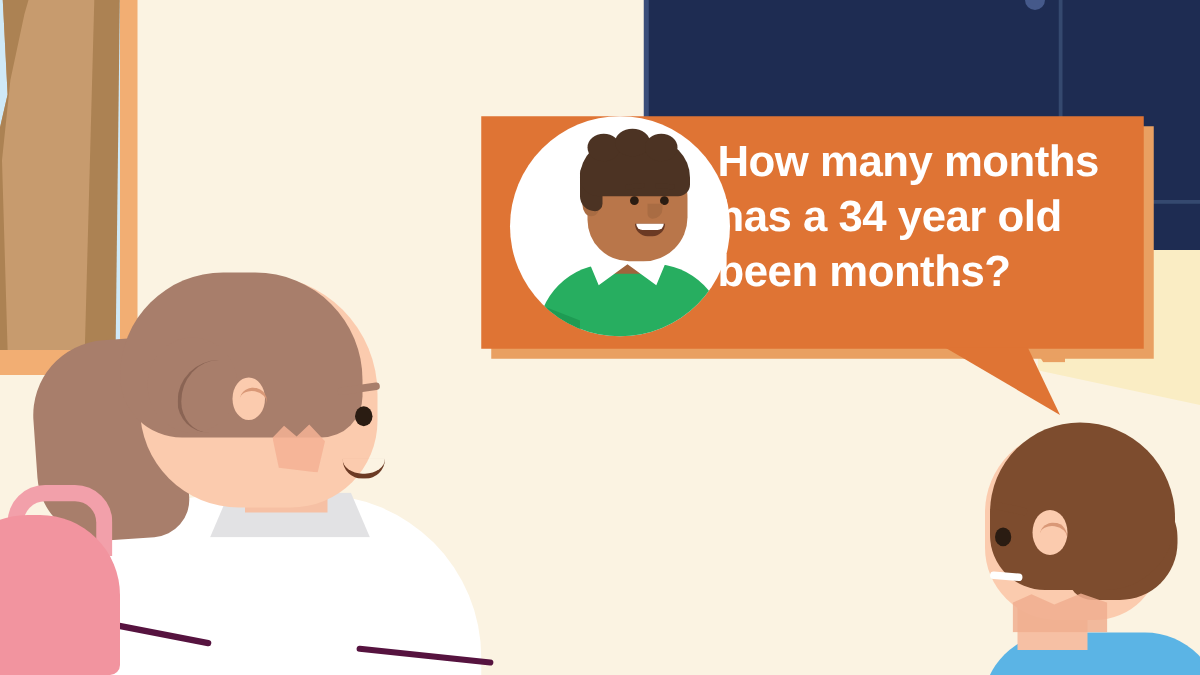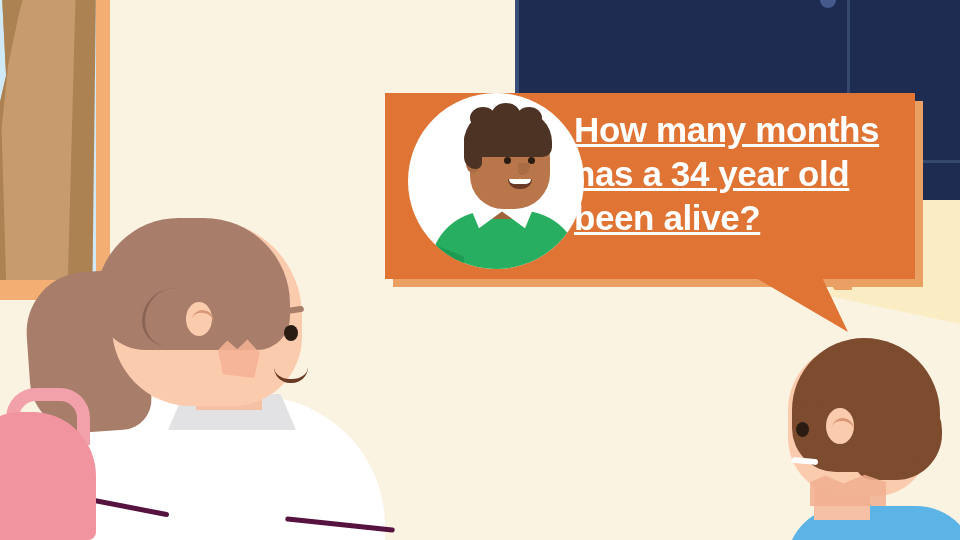--- a/index.html
+++ b/index.html
@@ -159,21 +159,20 @@
   #av-nose { left: 110px; top: 70px; width: 12px; height: 12px; background:#A96C43; border-radius: 0 0 8px 4px; }
 
   
   #bubble-text {
     left: 574px; top: 108px; width: 340px;
     color: #FFFFFF;
     font-size: 35px;
     line-height: 44px;
     font-weight: bold;
     letter-spacing: -0.4px;
-    text-decoration: underline;
   }
   #bubble-text div { white-space: nowrap; }
 
   
   #woman { left: 0px; top: 210px; width: 400px; height: 330px; }
   .w { position: absolute; }
   #w-body {
     left: 55px; top: 186px; width: 330px; height: 150px;
     background: #FFFFFF;
     border-radius: 120px 130px 0 0;
@@ -398,16 +397,16 @@
     <div class="av" id="av-eye1"></div>
     <div class="av" id="av-eye2"></div>
     <div class="av" id="av-nose"></div>
     <div class="av" id="av-mouth"></div>
     <div class="av" id="av-teeth"></div>
   </div>
 
   <div class="layer" id="bubble-text">
     <div>How many months</div>
     <div>has a 34 year old</div>
-    <div>been alive?</div>
+    <div>been months?</div>
   </div>
 
 </div>
 
 </body></html>

